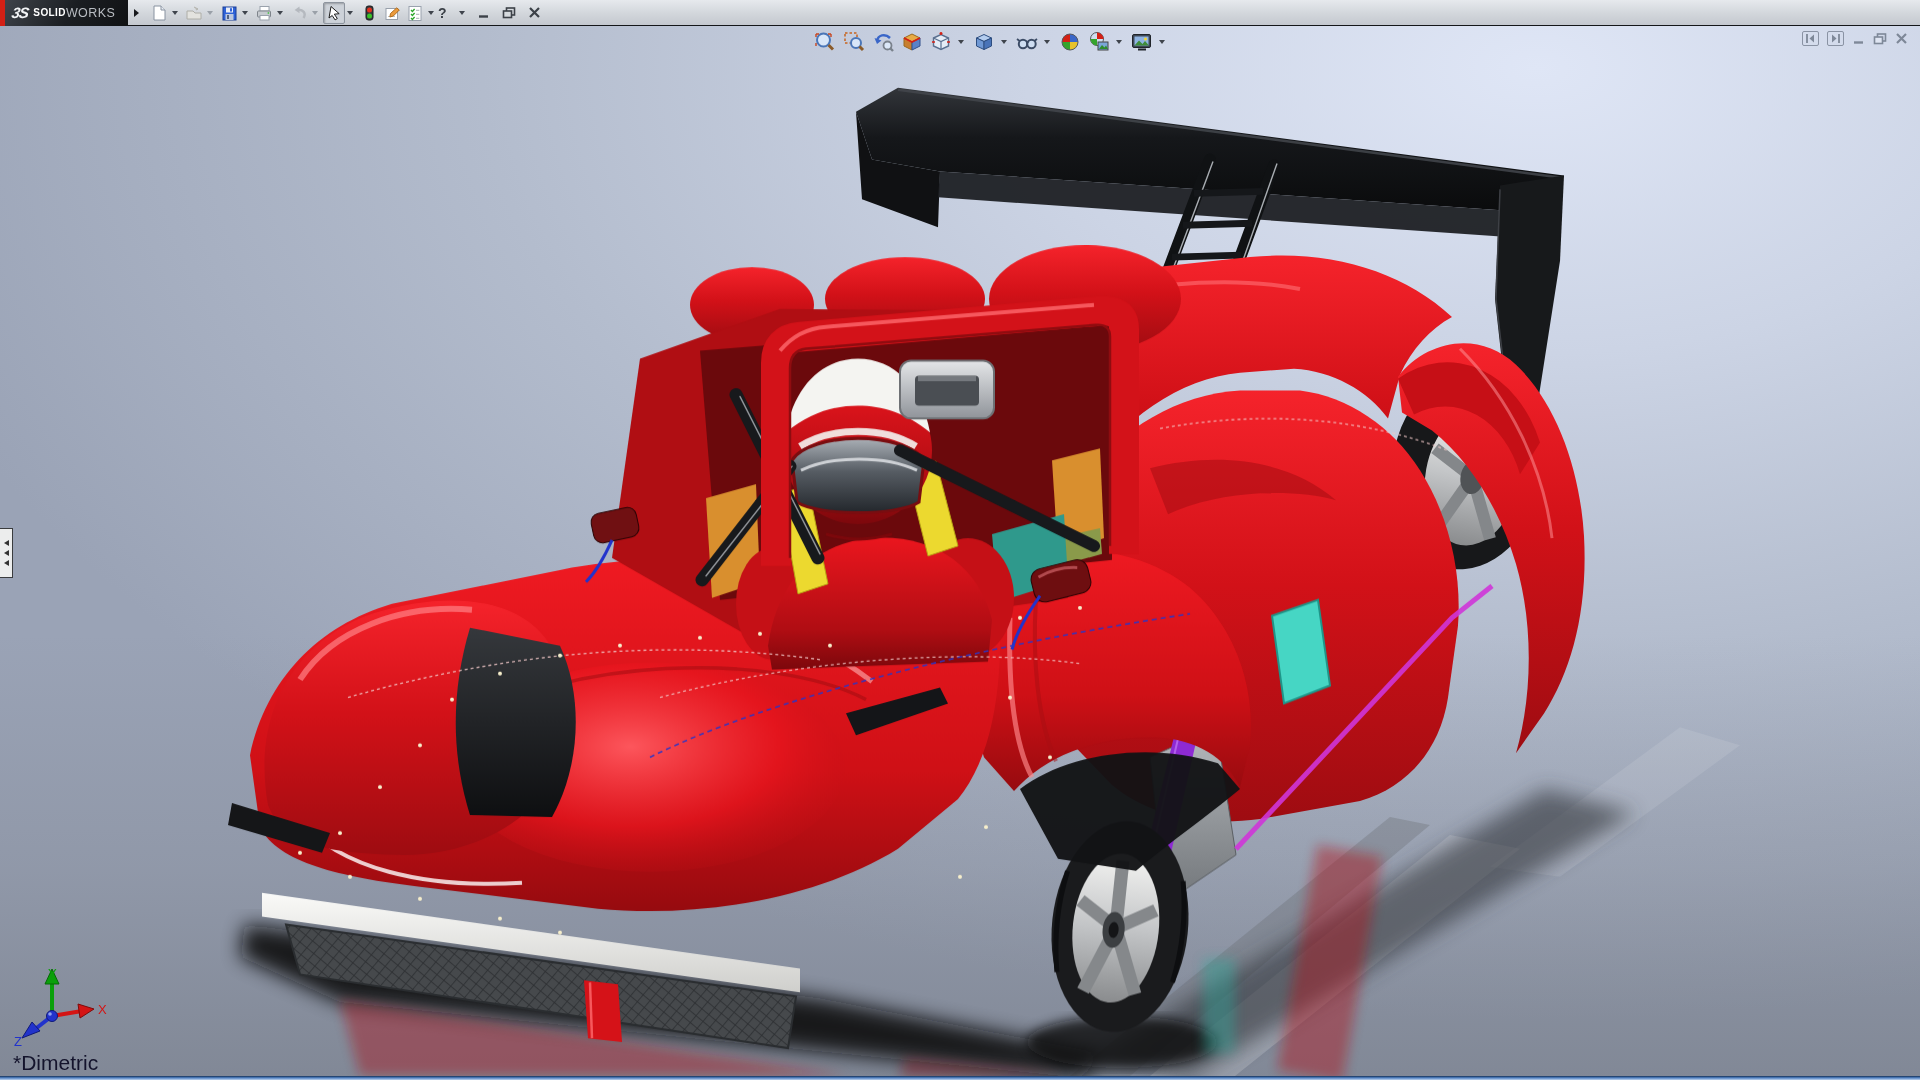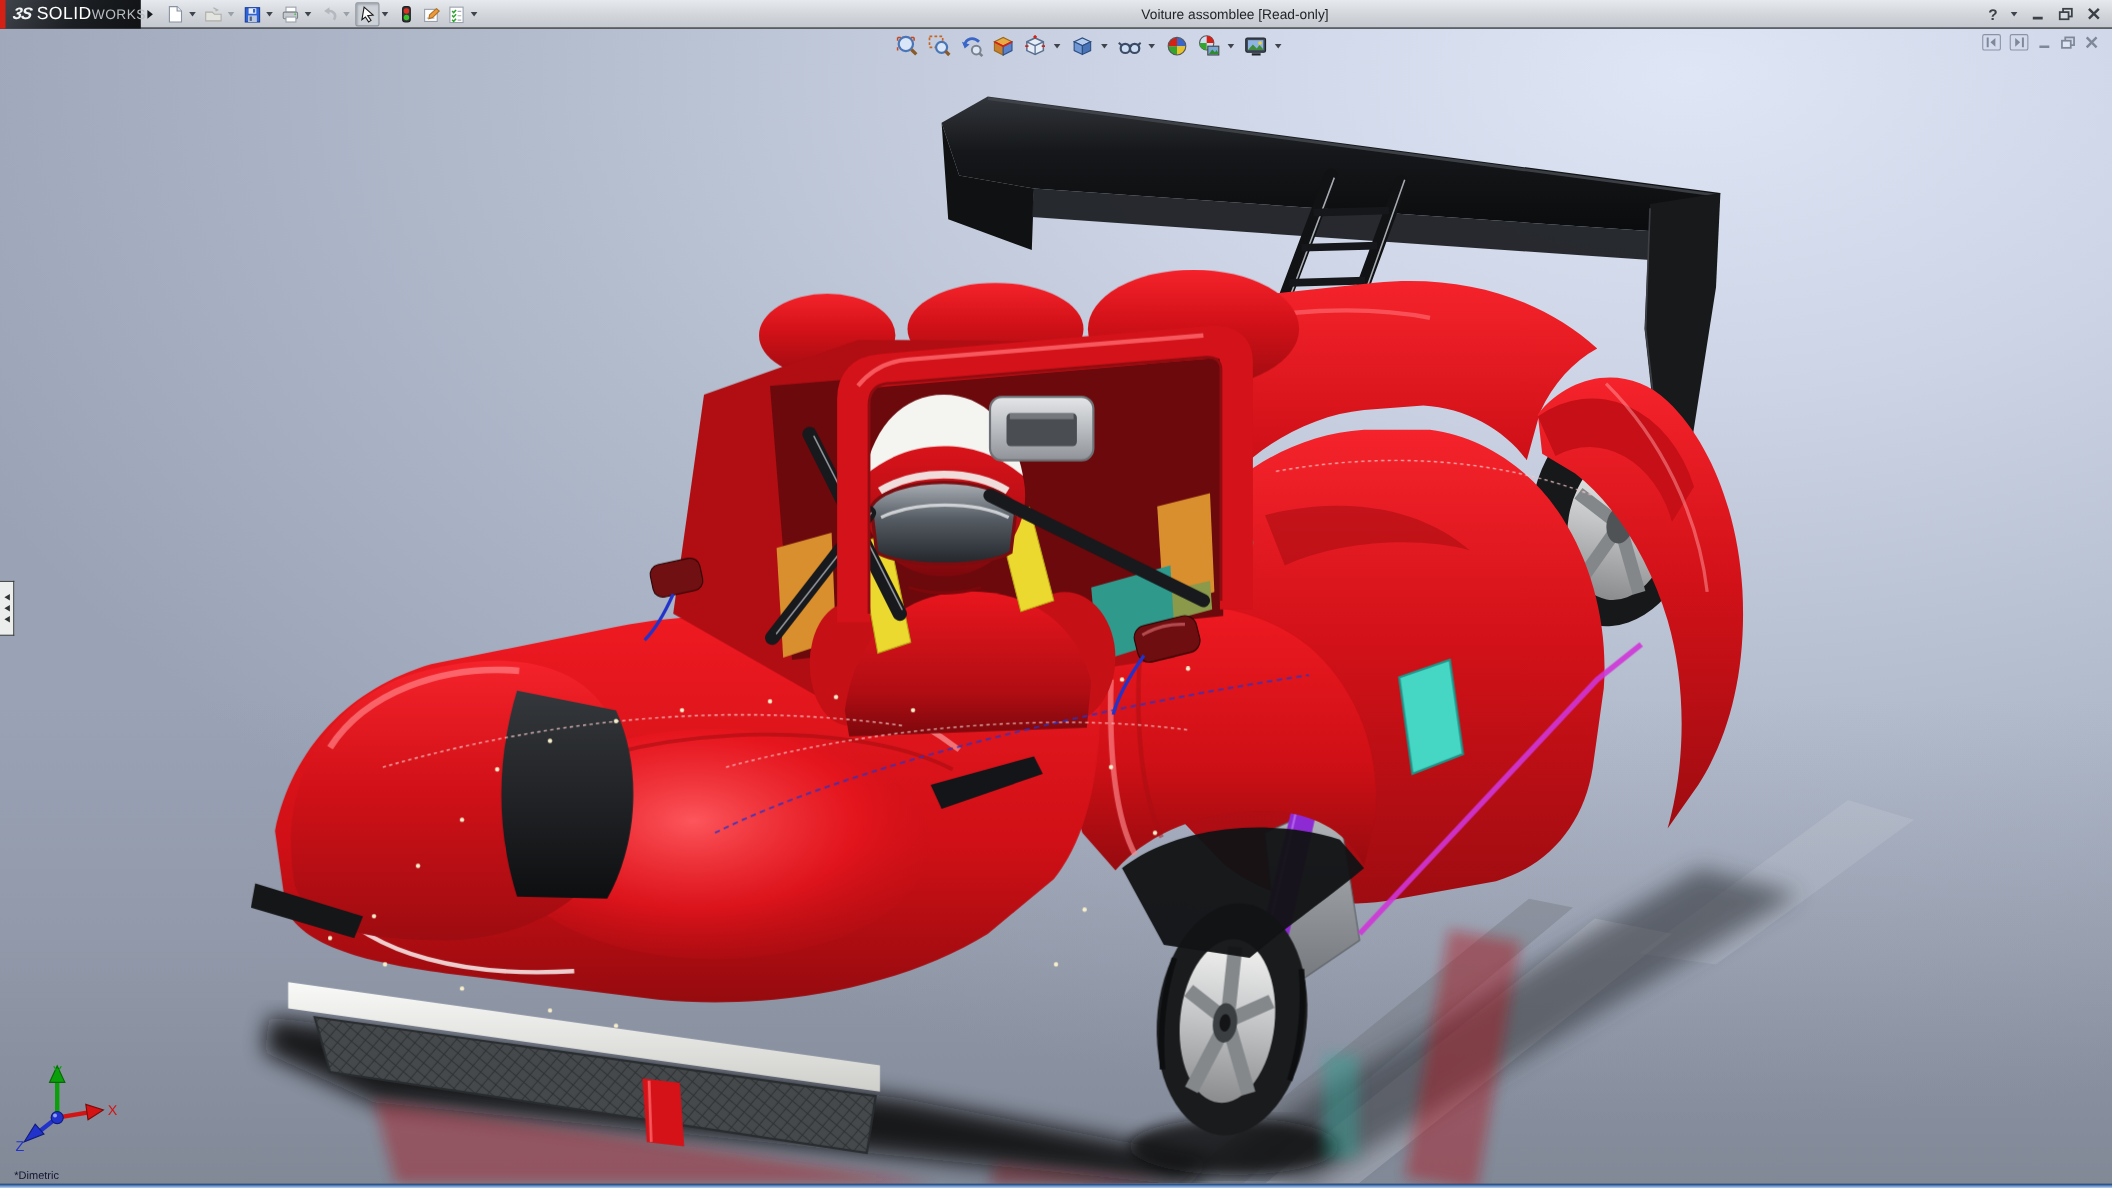--- a/index.html
+++ b/index.html
@@ -9,21 +9,21 @@
   
   .titlebar{position:absolute;top:0;left:0;width:1920px;height:26px;
     background:linear-gradient(#e6e9ed,#d2d6db 55%,#c4c8cf);
     border-bottom:1px solid #141619;display:flex;align-items:center;z-index:50;}
   .logo-block{width:128px;height:26px;position:relative;flex:0 0 auto;
     background:linear-gradient(120deg,#41464d 0%,#1b1e22 55%,#101214 100%);
     display:flex;align-items:center;padding-left:12px;color:#fff;}
   .logo-block .red-strip{position:absolute;left:0;top:0;width:5px;height:26px;background:#d42015;}
   .logo-glyph{font-style:italic;font-weight:bold;font-size:15px;transform:skewX(-10deg);
     margin-right:5px;color:#f2f4f6;letter-spacing:-1px;}
-  .brand-bold{font-weight:normal;font-size:16px;letter-spacing:.4px;color:#ffffff;}
+  .brand-bold{font-weight:bold;font-size:10px;letter-spacing:.4px;color:#ffffff;}
   .brand-light{font-weight:normal;font-size:12.5px;letter-spacing:.4px;color:#b9bdc2;text-align:center;}
   .menu-expander{width:12px;height:22px;display:flex;align-items:center;justify-content:center;margin:0 6px 0 2px;}
   .menu-expander i{width:0;height:0;border-left:5px solid #17191c;border-top:4px solid transparent;border-bottom:4px solid transparent;}
   .tb-icons{display:flex;align-items:center;gap:1px;}
   .tb-btn{width:22px;height:22px;display:flex;align-items:center;justify-content:center;border-radius:2px;}
   .tb-btn.pressed{background:#cdd2d9;border:1px solid #8d949e;box-shadow:inset 1px 1px 2px rgba(0,0,0,.25);}
   .dd-caret{width:0;height:0;border-top:4px solid #3f444c;border-left:3.5px solid transparent;
     border-right:3.5px solid transparent;margin:0 4px 0 1px;}
   .dd-caret.dis{border-top-color:#9aa0a8;}
   .title-text{flex:1;text-align:center;font-size:12.5px;color:#1d2024;white-space:nowrap;}
@@ -46,21 +46,21 @@
   .doc-box{width:17px;height:15px;border:1px solid #8a93a4;display:flex;align-items:center;justify-content:center;border-radius:2px;}
 
   
   .panel-tab{position:absolute;left:0;top:502px;width:13px;height:50px;background:#eceded;
     border:1px solid #3a3c3e;border-left:none;display:flex;flex-direction:column;
     align-items:center;justify-content:center;gap:4px;z-index:20;}
   .panel-tab i{width:0;height:0;border-right:5px solid #333;border-top:3.5px solid transparent;border-bottom:3.5px solid transparent;}
 
   
   .triad{position:absolute;left:12px;bottom:26px;z-index:15;}
-  .view-label{position:absolute;left:13px;bottom:1px;font-size:10px;color:#14142c;z-index:15;}
+  .view-label{position:absolute;left:13px;bottom:1px;font-size:21px;color:#14142c;z-index:15;}
 
   
   .statusbar{position:absolute;left:0;bottom:0;width:1920px;height:4px;
     background:linear-gradient(#142f55,#4f7fc0 45%,#bdd3ef);z-index:60;}
 
   svg{display:block;}
   .carsvg{position:absolute;inset:0;width:100%;height:100%;}
 </style>
 </head>
 <body>
@@ -153,21 +153,20 @@
           <line x1="10" y1="6.3" x2="13.3" y2="6.3" stroke="#a8aeb6"></line>
           <path d="M5 10l1.4 1.4L8.6 9" stroke="#2ca62c" stroke-width="1.4" fill="none"></path>
           <line x1="10" y1="10.3" x2="13.3" y2="10.3" stroke="#a8aeb6"></line>
           <path d="M5 14l1.4 1.4L8.6 13" stroke="#2ca62c" stroke-width="1.4" fill="none"></path>
           <line x1="10" y1="14.3" x2="13.3" y2="14.3" stroke="#a8aeb6"></line>
         </svg>
     </span>
       <span class="dd-caret"></span>
   </div>
 
-  <div class="title-text">Voiture assomblee [Read-only]</div>
 
   <div class="tb-right">
     <span class="help-glyph">?</span>
     <span class="dd-caret" style="margin:0;"></span>
     <span>
         <svg width="13" height="13">
           <line x1="2" y1="10.5" x2="11" y2="10.5" stroke="#3c4148" stroke-width="2.4"></line>
         </svg>
       </span>
     <span>

